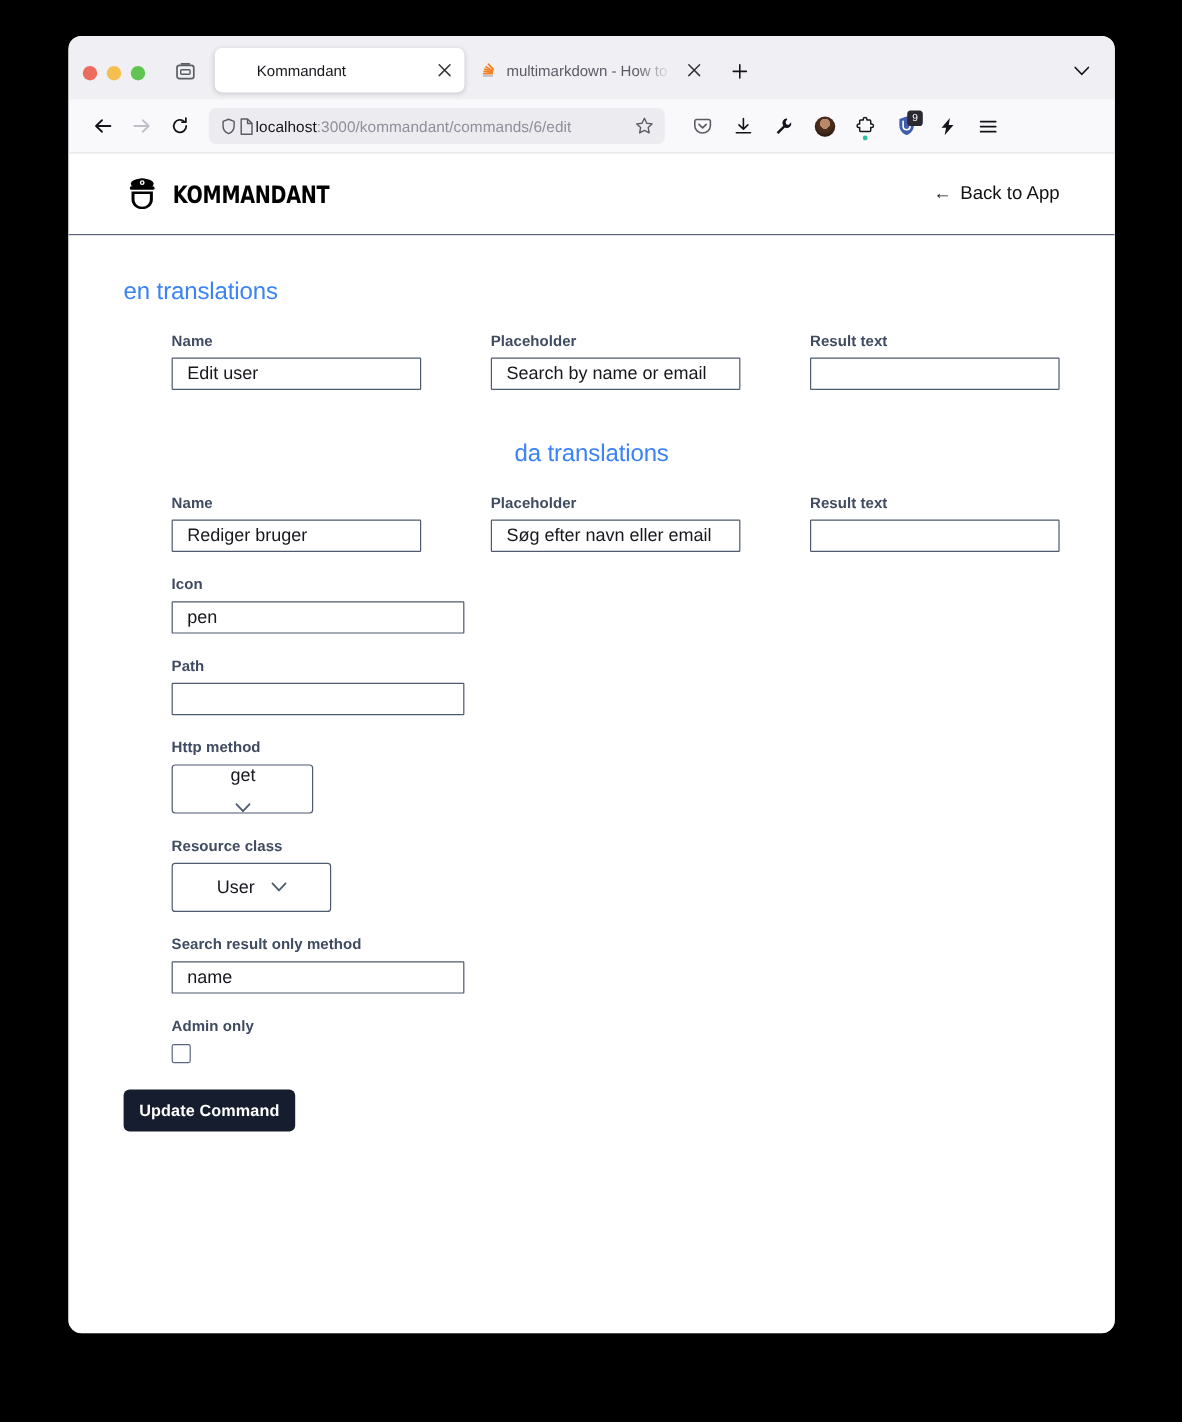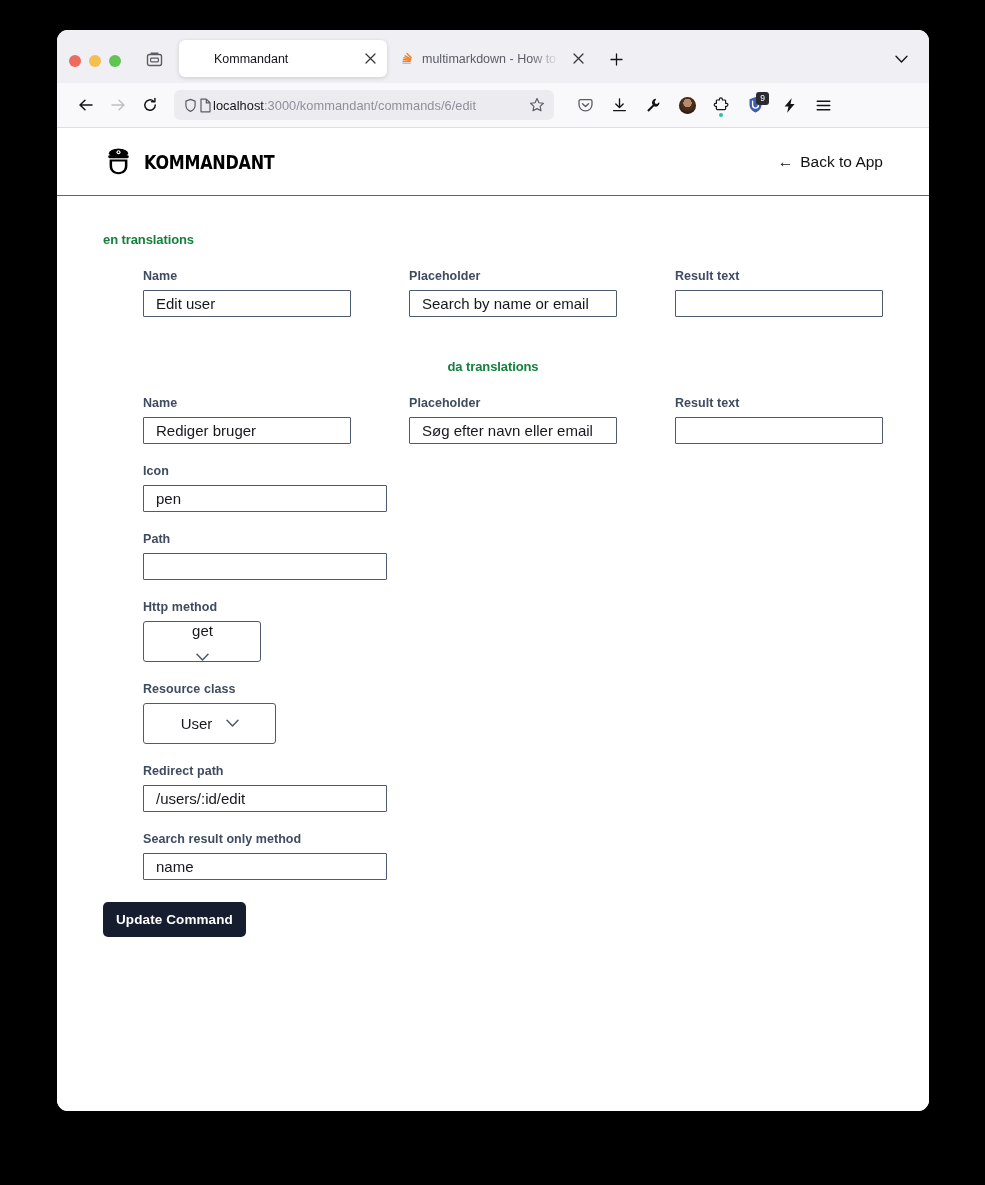--- a/index.html
+++ b/index.html
@@ -243,23 +243,23 @@
     align-items: center;
     gap: 7px;
     text-decoration: none;
   }
 
   .form-area {
     padding: 36px 46px 0 46px;
   }
 
   .section-title {
-    font-size: 13px;
-    font-weight: bold;
-    color: #15803d;
+    font-size: 20px;
+    font-weight: normal;
+    color: #3b82f6;
     margin: 0 0 22px 0;
     letter-spacing: -0.1px;
   }
   .section-title.second { margin-top: 42px; text-align: center; }
 
   .field-row {
     display: flex;
     gap: 18px;
     margin-bottom: 0;
   }
@@ -573,31 +573,31 @@
           <span>User</span>
           <span style="display:flex;">
             <svg width="13" height="9" viewBox="0 0 13 9">
               <path d="M1 1.2L6.5 7 12 1.2" stroke="#4e5a6e" stroke-width="1.5" fill="none" stroke-linecap="round" stroke-linejoin="round"></path>
             </svg>
           </span>
         </div>
       </div>
 
       
-      <div class="field w-col stack-field">
-        <label class="field-label">Redirect path</label>
-        <div class="text-input">/users/:id/edit</div>
-      </div>
 
       
       <div class="field w-col stack-field">
         <label class="field-label">Search result only method</label>
         <div class="text-input">name</div>
       </div>
 
       
+      <div class="field stack-field" style="align-items:flex-start;">
+        <label class="field-label">Admin only</label>
+        <div class="checkbox"></div>
+      </div>
 
       
       <button class="submit-btn">Update Command</button>
 
     </div>
   </div>
 </div>
 
 </body></html>

